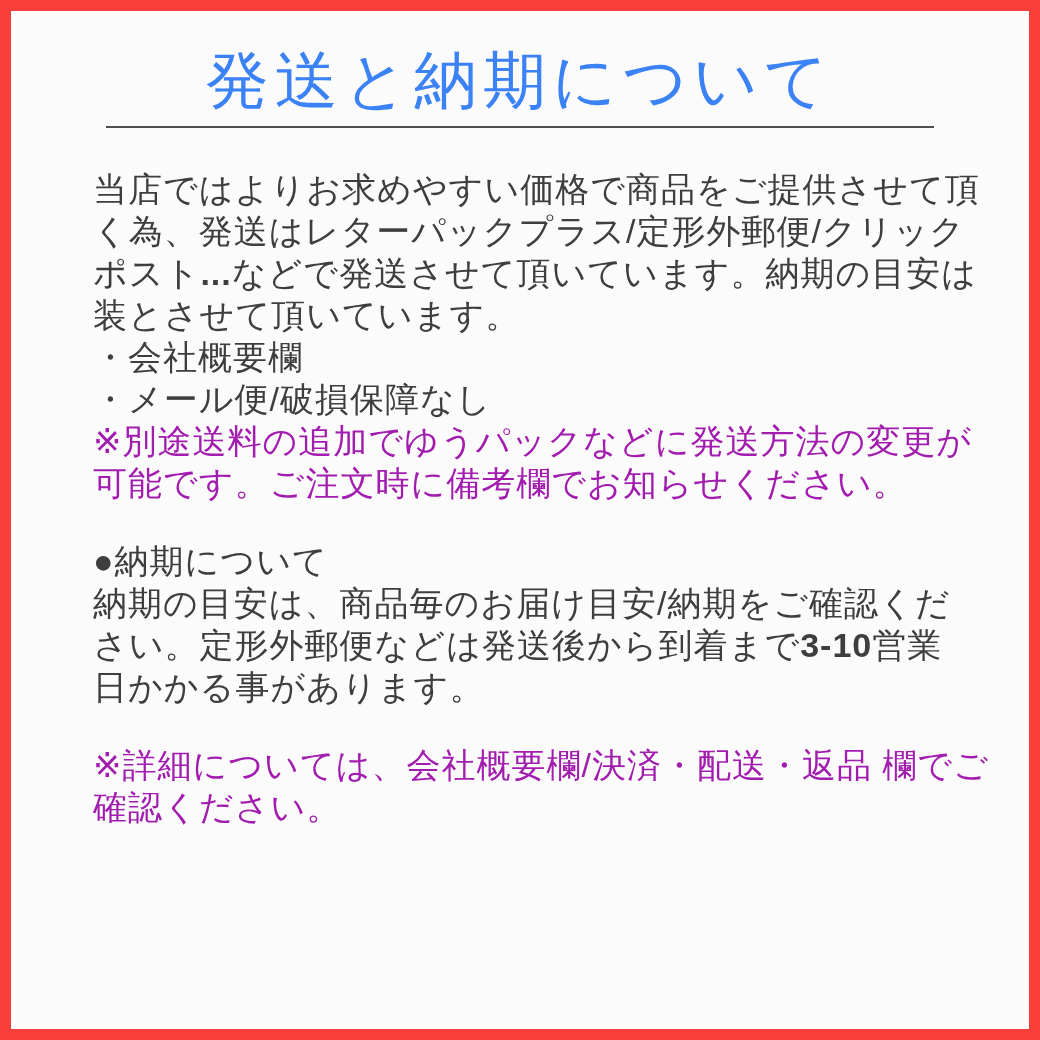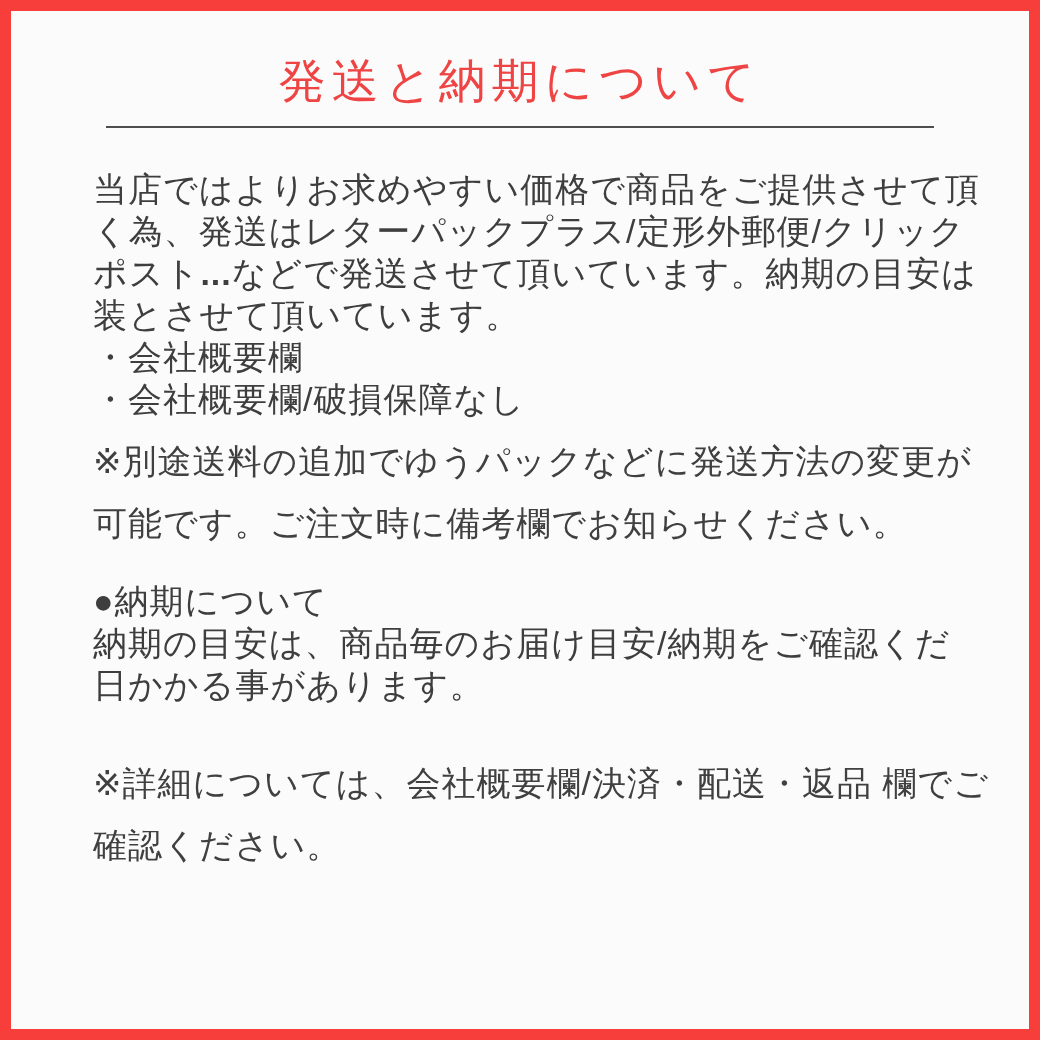--- a/index.html
+++ b/index.html
@@ -14,25 +14,25 @@
     box-sizing: border-box;
     border: 11px solid #f83e3a;
     background: #fcfbfb;
     font-family: "Liberation Sans", "DejaVu Sans", sans-serif;
     color: #3e3e3e;
     overflow: hidden;
   }
   .title {
     margin: 38px 0 0 0;
     text-align: center;
-    font-size: 47px;
+    font-size: 63px;
     line-height: 63px;
     font-weight: 500;
     letter-spacing: 6px;
-    color: #ef4444;
+    color: #3b82f6;
   }
   .title-line {
     display: block;
     white-space: nowrap;
   }
   .title-underline {
     width: 828px;
     height: 0;
     border-top: 2px solid #4e4e4e;
     margin: 14px auto 0 auto;
@@ -40,22 +40,21 @@
   .content {
     margin: 40px 50px 0 82px;
     font-size: 34px;
     line-height: 42px;
     letter-spacing: 1px;
   }
   .line {
     white-space: nowrap;
   }
   .red {
-    color: #404040;
-    margin-top: 20px;
+    color: #a21caf;
   }
   .bold {
     font-weight: 700;
   }
   .spacer {
     height: 36px;
   }
 </style>
 </head>
 <body>
@@ -69,29 +68,30 @@
   <div class="title-underline"></div>
 
   <div class="content">
 
     <div class="line">当店ではよりお求めやすい価格で商品をご提供させて頂</div>
     <div class="line">く為、発送はレターパックプラス/定形外郵便/クリック</div>
     <div class="line"><span>ポスト</span><span class="bold">...</span><span>などで発送させて頂いています。納期の目安は</span></div>
     <div class="line">装とさせて頂いています。</div>
 
     <div class="line">・会社概要欄</div>
-    <div class="line">・会社概要欄/破損保障なし</div>
+    <div class="line">・メール便/破損保障なし</div>
 
     <div class="line red">※別途送料の追加でゆうパックなどに発送方法の変更が</div>
     <div class="line red">可能です。ご注文時に備考欄でお知らせください。</div>
 
     <div class="spacer"></div>
 
     <div class="line">●納期について</div>
     <div class="line">納期の目安は、商品毎のお届け目安/納期をご確認くだ</div>
+    <div class="line"><span>さい。定形外郵便などは発送後から到着まで</span><span class="bold">3-10</span><span>営業</span></div>
     <div class="line">日かかる事があります。</div>
 
     <div class="spacer"></div>
 
     <div class="line red">※詳細については、会社概要欄/決済・配送・返品 欄でご</div>
     <div class="line red">確認ください。</div>
 
   </div>
 </div>
 

